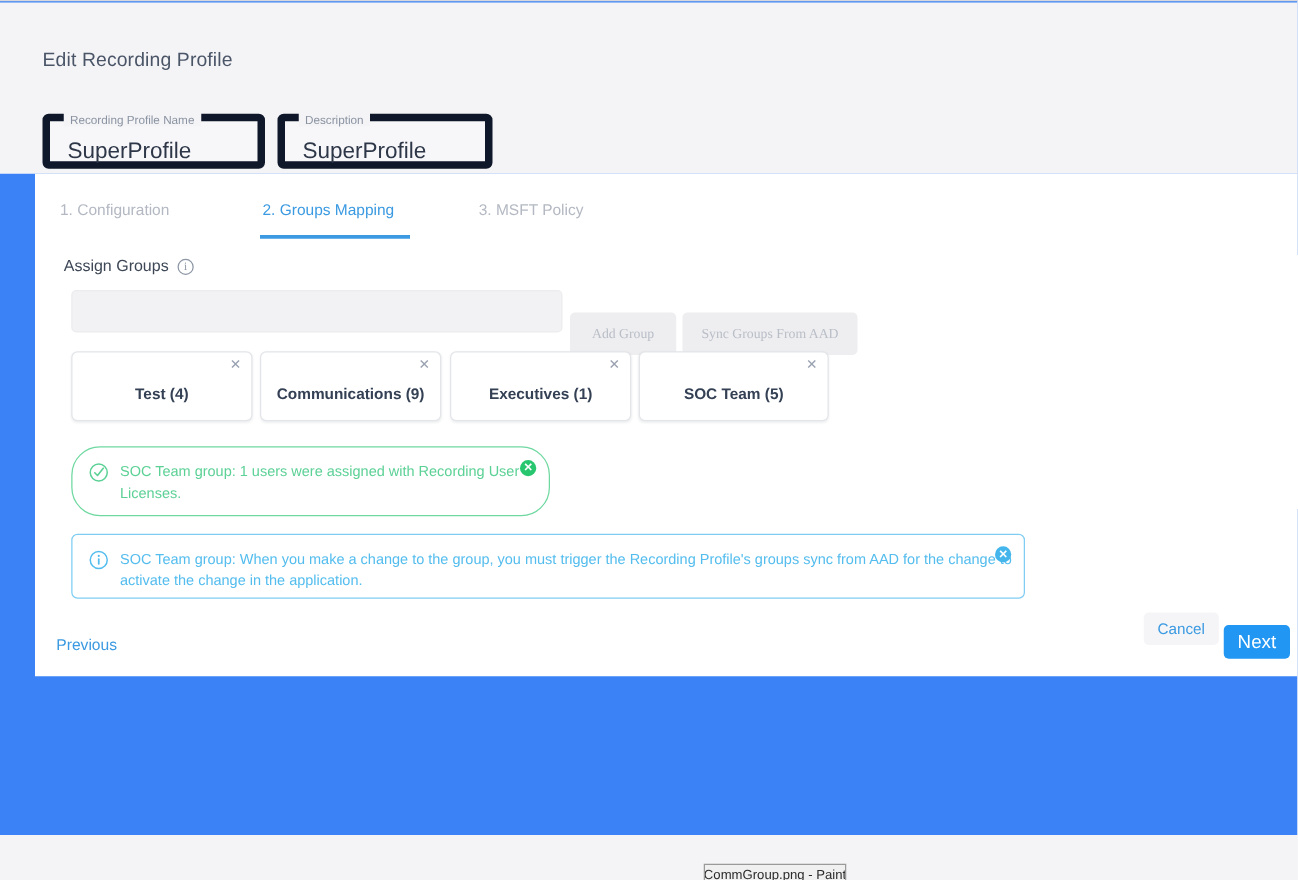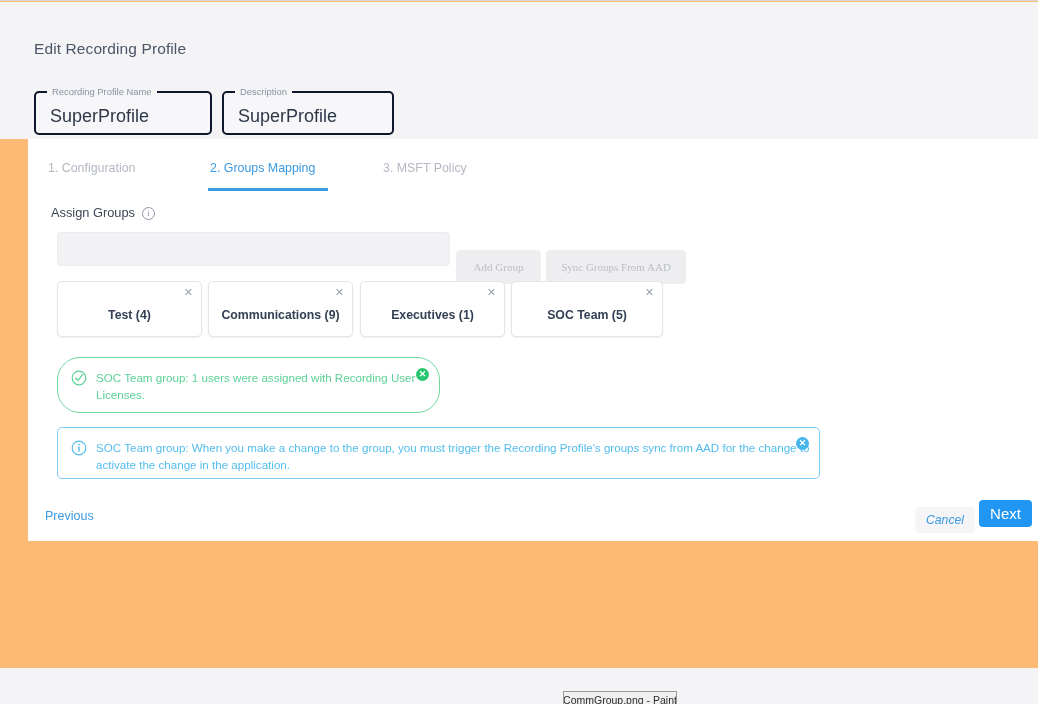--- a/index.html
+++ b/index.html
@@ -6,21 +6,21 @@
   html, body {
     margin: 0; padding: 0;
     width: 1038px; height: 704px;
     background: #f4f4f6;
     font-family: "Liberation Sans", sans-serif;
     overflow: hidden;
   }
   #app {
     position: relative;
     width: 1038px; height: 668px;
-    background: #fdba74;
+    background: #3b82f6;
     border-top: 1px solid #d8d8dc;
   }
 
   
   .header-band {
     position: absolute;
     left: 0; top: 1px;
     width: 1038px; height: 137px;
     background: #f4f4f6;
   }
@@ -36,21 +36,21 @@
     left: 34px; top: 63px;
     font-size: 12.6px;
     color: #5a6475;
     white-space: nowrap;
   }
 
   
   .fieldbox {
     position: absolute;
     height: 44px;
-    border: 2px solid #0f172a;
+    border: 6px solid #0f172a;
     border-radius: 5px;
     background: #f7f7f9;
   }
   .fieldbox .legend {
     position: absolute;
     top: -7px; left: 11px;
     padding: 0 5px;
     background: #f4f4f6;
     font-size: 9.4px;
     color: #8a93a2;
@@ -224,30 +224,29 @@
   
   .link-previous {
     position: absolute;
     left: 17px; top: 370px;
     font-size: 12.5px;
     color: #3b9ae1;
     cursor: pointer;
   }
   .btn-cancel {
     position: absolute;
-    left: 887px; top: 368px;
+    left: 887px; top: 351px;
     width: 60px; height: 26px;
     background: #f5f5f7;
     border: none;
     border-radius: 4px;
     color: #3b9ae1;
     font-size: 12.2px;
     font-family: "Liberation Sans", sans-serif;
     cursor: pointer;
-    font-style: italic;
   }
   .btn-next {
     position: absolute;
     left: 951px; top: 361px;
     width: 53px; height: 27px;
     background: #2196f3;
     border: none;
     border-radius: 4px;
     color: #ffffff;
     font-size: 15px;

